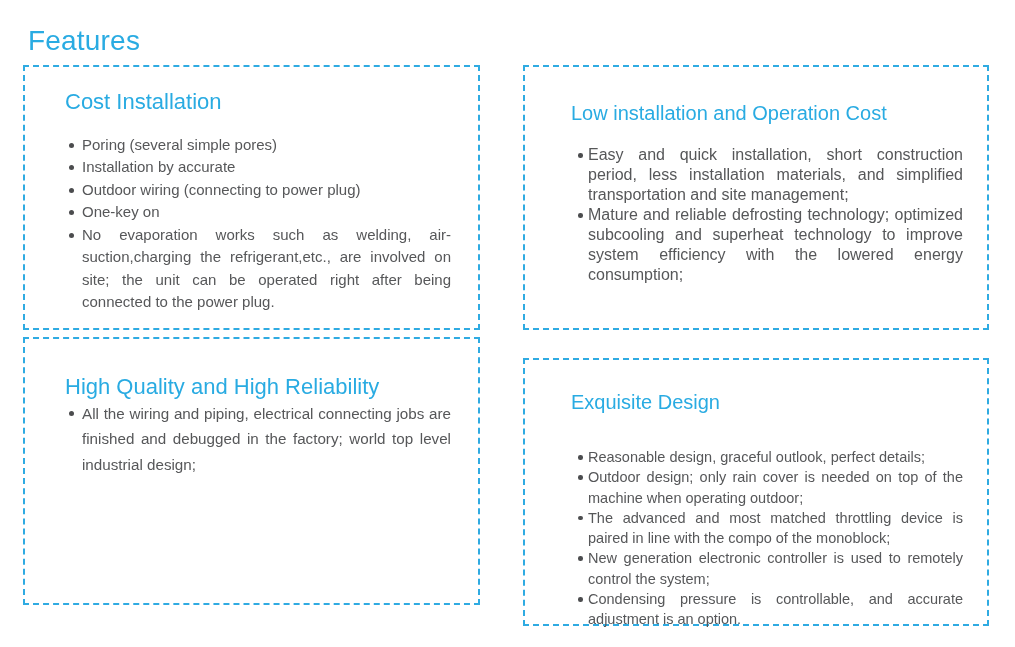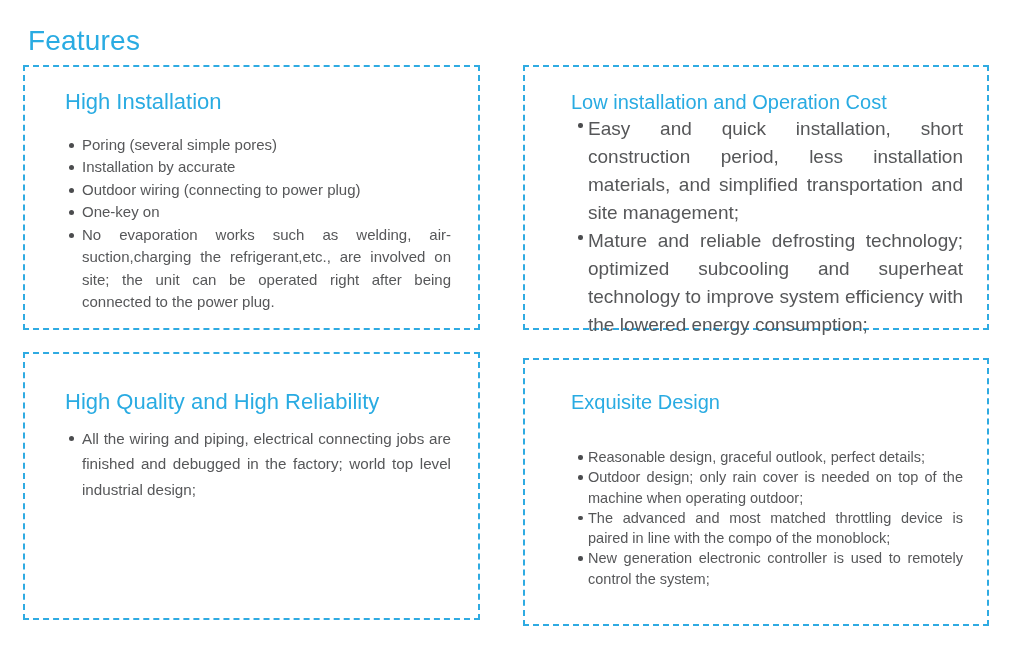--- a/index.html
+++ b/index.html
@@ -22,66 +22,66 @@
     letter-spacing: 0.2px;
   }
   .box {
     position: absolute;
     box-sizing: border-box;
     border: 2px dashed #2fabe2;
     background: #ffffff;
   }
   #box1 { left: 23px;  top: 65px;  width: 457px; height: 265px; }
   #box2 { left: 523px; top: 65px;  width: 466px; height: 265px; }
-  #box3 { left: 23px;  top: 352px; width: 457px; height: 268px; }
+  #box3 { left: 23px;  top: 337px; width: 457px; height: 268px; }
   #box4 { left: 523px; top: 358px; width: 466px; height: 268px; }
 
   .box h2 {
     margin: 0;
     color: #29abe2;
     font-weight: 400;
     line-height: 1.25;
   }
   #box1 h2 { margin: 21px 0 0 40px; font-size: 22px; }
-  #box2 h2 { margin: 23px 0 0 46px; font-size: 20px; }
+  #box2 h2 { margin: 34px 0 0 46px; font-size: 20px; }
   #box3 h2 { margin: 34px 0 0 40px; font-size: 22px; }
   #box4 h2 { margin: 30px 0 0 46px; font-size: 20px; }
 
   .box ul {
     list-style: none;
     margin: 0;
     color: #565759;
     text-align: justify;
   }
   .box li { position: relative; }
   .box li::before {
     content: "";
     position: absolute;
     border-radius: 50%;
     background: #4b4c4e;
   }
 
   #box1 ul { margin-top: 18px; padding: 0 27px 0 57px; font-size: 15px;   line-height: 22.5px; }
-  #box3 ul { margin-top: 10px; padding: 0 27px 0 57px; font-size: 15.2px; line-height: 25.6px; }
+  #box3 ul { padding: 0 27px 0 57px; font-size: 15.2px; line-height: 25.6px; }
   #box1 li::before, #box3 li::before { width: 5px; height: 5px; left: -13px; top: 9px; }
   #box3 li::before { top: 10px; }
 
-  #box2 ul { padding: 0 24px 0 63px; font-size: 19px; line-height: 28px; }
+  #box2 ul { margin-top: 19px; padding: 0 24px 0 63px; font-size: 16px; line-height: 20px; }
   #box4 ul { margin-top: 32px; padding: 0 24px 0 63px; font-size: 14.5px; line-height: 20.3px; }
   #box2 li::before, #box4 li::before { width: 4.5px; height: 4.5px; left: -10px; top: 8px; }
 </style>
 </head>
 <body>
 
 <div class="page">
 
   <h1 class="page-title">Features</h1>
 
   <section class="box" id="box1">
-    <h2>High Installation</h2>
+    <h2>Cost Installation</h2>
     <ul>
       <li>Poring (several simple pores)</li>
       <li>Installation by accurate</li>
       <li>Outdoor wiring (connecting to power plug)</li>
       <li>One-key on</li>
       <li>No evaporation works such as welding, air-suction,charging the refrigerant,etc., are involved on site; the unit can be operated right after being connected to the power plug.</li>
     </ul>
   </section>
 
   <section class="box" id="box2">
@@ -99,16 +99,17 @@
     </ul>
   </section>
 
   <section class="box" id="box4">
     <h2>Exquisite Design</h2>
     <ul>
       <li>Reasonable design, graceful outlook, perfect details;</li>
       <li>Outdoor design; only rain cover is needed on top of the machine when operating outdoor;</li>
       <li>The advanced and most matched throttling device is paired in line with the compo of the monoblock;</li>
       <li>New generation electronic controller is used to remote­ly control the system;</li>
+      <li>Condensing pressure is controllable, and accurate adjustment is an option.</li>
     </ul>
   </section>
 
 </div>
 
 </body></html>

